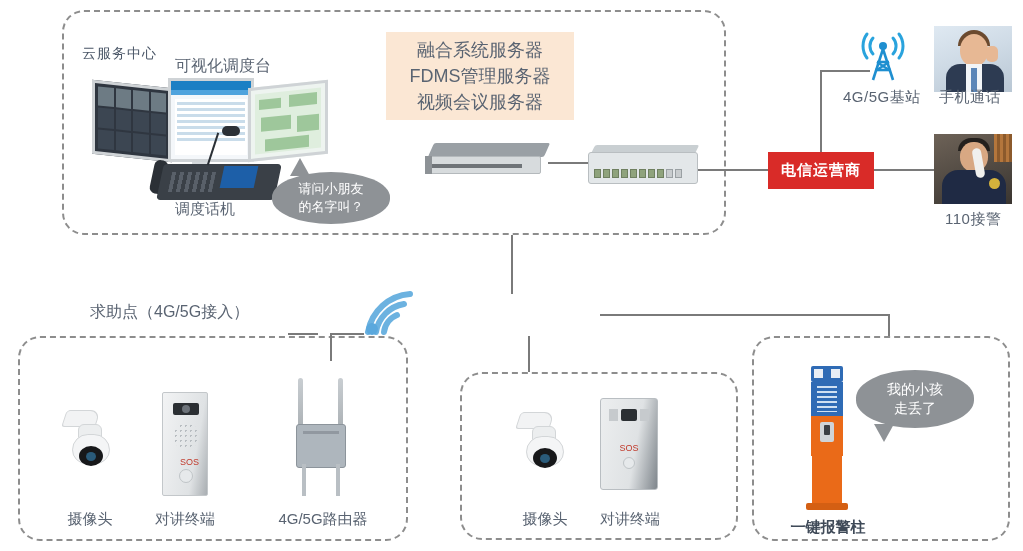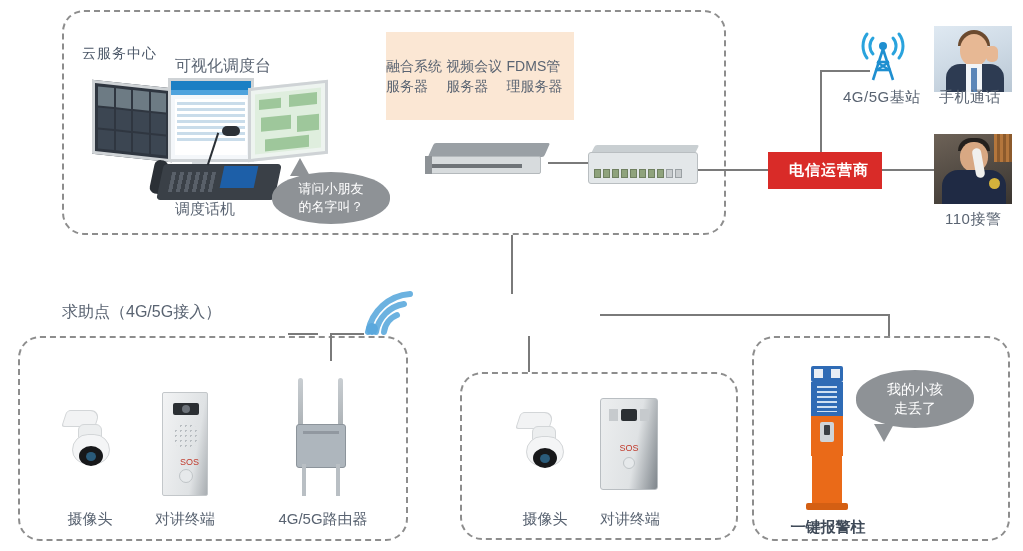--- a/index.html
+++ b/index.html
@@ -59,37 +59,36 @@
   }
 
   
   .redbox{
     position:absolute;
     background:#d92b28;
     color:#ffffff;
     font-weight:bold;
     display:flex;align-items:center;justify-content:center;
     letter-spacing:1px;
-    padding-left:8px;
   }
   #vpn-box{
     left:425px;top:294px;width:175px;height:42px;
     font-size:21px;
   }
   #telecom-box{
     left:768px;top:152px;width:106px;height:37px;
     font-size:15px;
   }
 
   
   #server-note{
     position:absolute;left:386px;top:32px;width:188px;height:88px;
     background:#fbe7d4;
-    display:flex;flex-direction:row;align-items:center;justify-content:center;
-    color:#5a6472;font-size:14px;line-height:1.45;
+    display:flex;flex-direction:column;align-items:center;justify-content:center;
+    color:#5a6472;font-size:18px;line-height:1.45;
   }
 
   
   .bubble{
     position:absolute;
     background:#8e9296;
     color:#ffffff;
     border-radius:50%/48%;
     display:flex;flex-direction:column;
     align-items:center;justify-content:center;
@@ -340,22 +339,22 @@
   <div class="devlbl" style="left:145px;top:200px;width:120px;">调度话机</div>
 
   <div class="bubble" id="bubble-dispatch">
     <div class="tail"></div>
     <span>请问小朋友</span>
     <span>的名字叫？</span>
   </div>
 
   <div id="server-note">
     <span>融合系统服务器</span>
+    <span>FDMS管理服务器</span>
     <span>视频会议服务器</span>
-    <span>FDMS管理服务器</span>
   </div>
 
   <div class="art" id="rack-server">
     <div class="top"></div>
     <div class="front"></div>
     <div class="ear"></div>
   </div>
 
   <div class="art" id="gateway">
     <div class="top"></div>
@@ -423,21 +422,21 @@
       <g fill="none" stroke="#6cb2e0" stroke-width="6" stroke-linecap="round">
         <path d="M52 6 A46 46 0 0 0 10 44"></path>
         <path d="M46 16 A34 34 0 0 0 18 44"></path>
         <path d="M39 27 A21 21 0 0 0 26 44"></path>
       </g>
       <circle cx="14" cy="41" r="6" fill="#5aa8dd"></circle>
     </svg>
   </div>
 
 
-  <div class="section-title" style="left:62px;top:302px;">求助点（4G/5G接入）</div>
+  <div class="section-title" style="left:90px;top:302px;">求助点（4G/5G接入）</div>
 
   <div class="ptz" style="left:62px;top:408px;">
     <div class="mount"></div>
       <div class="neck"></div>
       <div class="dome"></div>
     <div class="lens"></div>
       <div class="glass"></div>
   </div>
   <div class="devlbl" style="left:40px;top:510px;width:100px;">摄像头</div>
 

